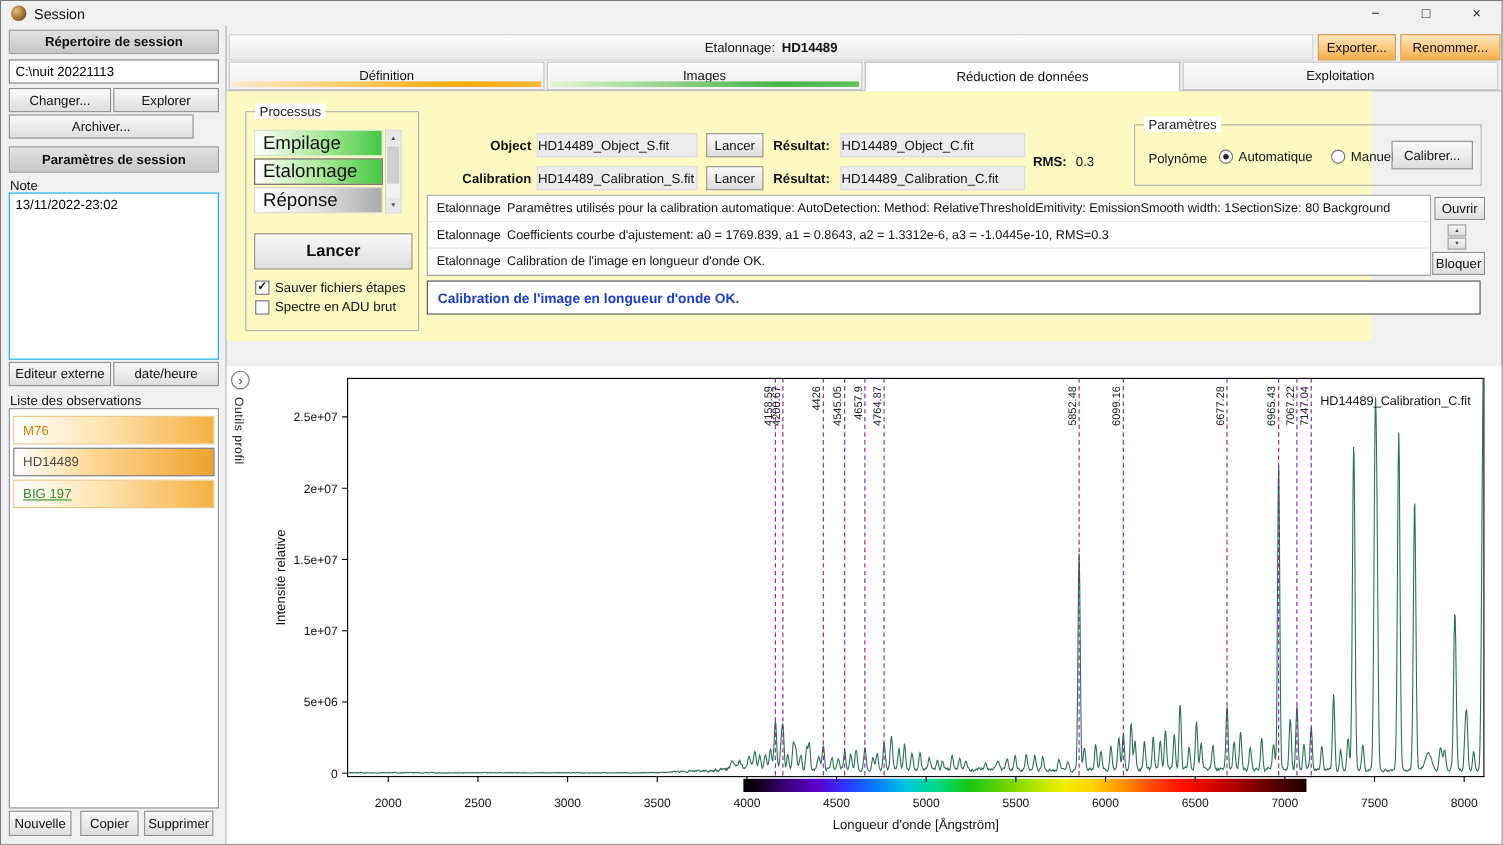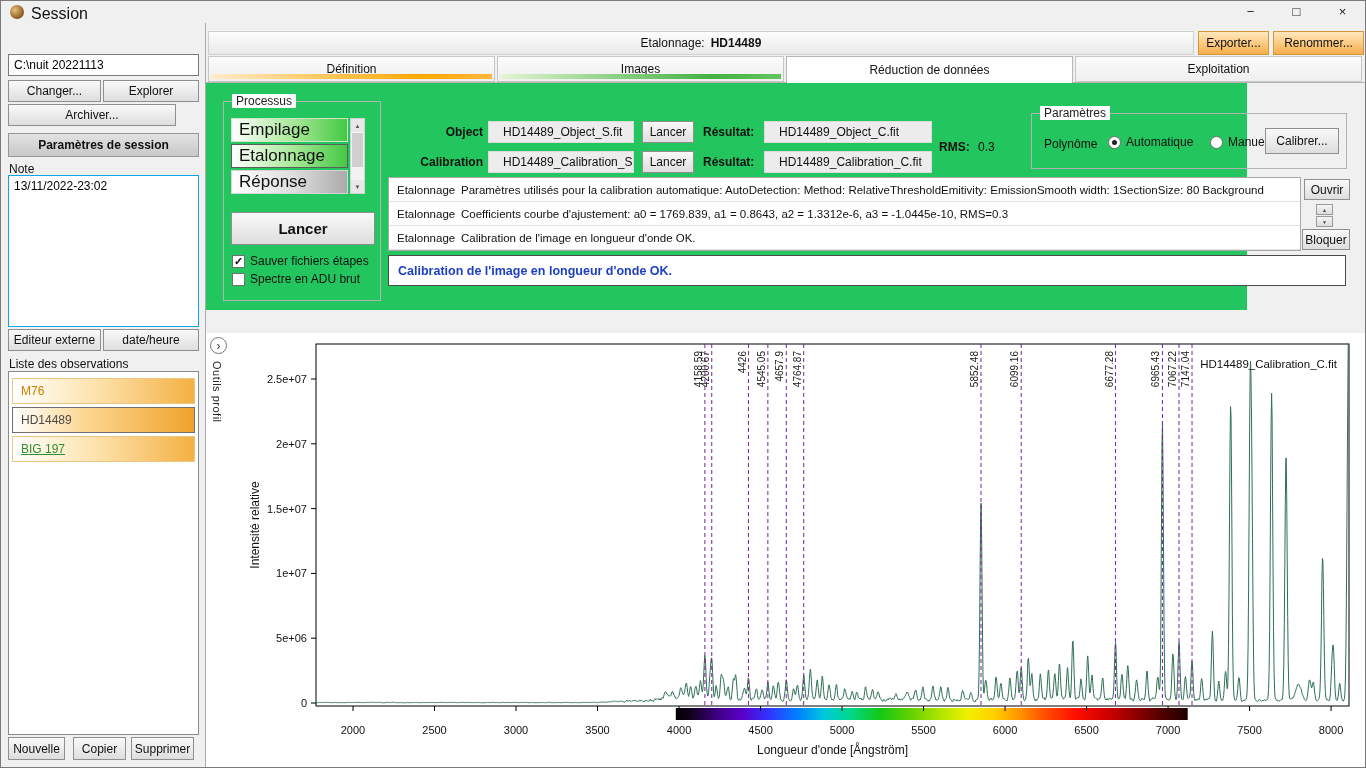--- a/index.html
+++ b/index.html
@@ -3,21 +3,21 @@
 <meta charset="utf-8">
 <style>
 *{margin:0;padding:0;box-sizing:border-box}
 html,body{background:#9a9a9a}
 body{font-family:"Liberation Sans",sans-serif;font-size:12px;color:#111}
 .window{position:relative;width:1366px;height:768px;background:#f0f0f0;overflow:hidden;border:1px solid #7a7a7a}
 .abs{position:absolute}
 
 .titlebar{position:absolute;left:0;top:0;width:100%;height:22px;background:#f0f0f0}
 .app-icon{position:absolute;left:9px;top:4px;width:14px;height:14px;border-radius:50%;background:radial-gradient(circle at 35% 35%,#e8c07a,#8a5a20 70%,#4a3208)}
-.win-title{position:absolute;left:30px;top:4px;font-size:16px}
+.win-title{position:absolute;left:30px;top:4px;font-size:13px}
 .win-btn{position:absolute;top:0;width:45px;height:22px;text-align:center;line-height:22px;font-size:13px;color:#222;cursor:default}
 
 .btn{background:linear-gradient(#f9f9f9,#dedede);border:1px solid #8f8f8f;font-family:inherit;font-size:12px;color:#111;display:flex;align-items:center;justify-content:center;cursor:default}
 .btn-orange{background:linear-gradient(#ffe8bd,#f6ae4a);border:1px solid #d2973a}
 .sec-header{background:linear-gradient(#e2e2e2,#c8c8c8);border:1px solid #979797;font-weight:bold;display:flex;align-items:center;justify-content:center}
 .text-input{border:1px solid #7a7a7a;background:#fff;font:12px "Liberation Sans",sans-serif;padding:2px 5px}
 .label{position:absolute;font-size:12px;color:#111}
 .bold{font-weight:bold}
 
 .sidebar{position:absolute;left:0;top:22px;width:205px;height:746px;background:#f0f0f0;border-right:1px solid #ababab}
@@ -27,36 +27,36 @@
 .obs-item.selected{background:linear-gradient(90deg,#ffffff 0%,#fcd791 40%,#f0a22e 100%);border:1px solid #6f6f6f}
 
 .obs-bar{position:absolute;background:linear-gradient(#fdfdfd,#e9e9e9);border:1px solid #cfcfcf;display:flex;align-items:center;justify-content:center;gap:6px}
 .tabline{position:absolute;left:205px;top:81px;width:1161px;height:1px;background:#b5b5b5}
 .tab{position:absolute;top:55px;height:26px;background:linear-gradient(#fbfbfb,#efefef);border:1px solid #c6c6c6;display:flex;align-items:center;justify-content:center;font-size:12px;cursor:default}
 .tab.active{height:27px;background:#fff;border:1px solid #b5b5b5;border-bottom:none;z-index:2}
 .tab-underline{position:absolute;left:2px;right:2px;bottom:2px;height:5px}
 .u-orange{background:linear-gradient(90deg,#ffeccb,#ffa800 75%,#ffb63c)}
 .u-green{background:linear-gradient(90deg,#e4f5d4,#44b143 75%,#63c45f)}
 
-.content{position:absolute;left:205px;top:82px;width:1041px;height:227px;background:#22c55e}
+.content{position:absolute;left:205px;top:82px;width:1041px;height:227px;background:#fef9c3}
 .groupbox{position:absolute;border:1px solid #b3b3b3}
 .gb-title{position:absolute;top:-8px;left:8px;background:#fff;padding:0 4px;font-size:12px;color:#222}
 .proc-item{position:absolute;left:0;width:117px;height:24px;display:flex;align-items:center;padding-left:7px;font-size:17px;border:1px solid #cfe6c8}
 .proc-green{background:linear-gradient(90deg,#ffffff,#a5e794 55%,#43c943)}
 .proc-gray{background:linear-gradient(90deg,#ffffff,#dcdcdc 55%,#ababab);border:1px solid #d6d6d6}
 .proc-item.selected{border:1px solid #5c5c5c}
 .scrollbar{position:absolute;background:#f2f2f2;border:1px solid #d4d4d4}
 .scroll-arrow{position:absolute;left:0;width:100%;height:13px;font-size:6px;display:flex;align-items:center;justify-content:center;color:#555;background:#e8e8e8}
 .scroll-thumb{position:absolute;left:1px;right:1px;background:#cfcfcf}
 .big-lancer{font-size:15px;font-weight:bold}
 .checkrow{position:absolute;display:flex;align-items:center;gap:5px;font-size:12px}
 .checkbox{width:13px;height:13px;background:#fff;border:1px solid #707070;display:flex;align-items:center;justify-content:center;font-size:11px;font-weight:bold;color:#111;line-height:1}
 .radio{width:13px;height:13px;border-radius:50%;background:#fff;border:1px solid #707070;position:relative;display:inline-block}
 .radio.on::after{content:"";position:absolute;left:3px;top:3px;width:5px;height:5px;border-radius:50%;background:#222}
-.field{position:absolute;background:#ececec;border:1px solid #dcdcdc;display:flex;align-items:center;padding:0 14px;font-size:12px;white-space:nowrap;overflow:hidden}
+.field{position:absolute;background:#ececec;border:1px solid #dcdcdc;display:flex;align-items:center;padding:0 0;font-size:12px;white-space:nowrap;overflow:hidden}
 .logbox{position:absolute;background:#fff;border:1px solid #a8a8a8}
 .logrow{display:flex;align-items:center;height:24px;border-bottom:1px solid #e3e3e3;font-size:11.5px;white-space:nowrap;overflow:hidden}
 .logtag{width:72px;flex:none;padding-left:8px}
 .statusbox{position:absolute;background:#fff;border:1px solid #4a4a4a;display:flex;align-items:center;padding-left:9px;font-weight:bold;font-size:12.5px}
 .spin{position:absolute;width:17px;height:11px;background:linear-gradient(#f5f5f5,#dcdcdc);border:1px solid #9a9a9a;font-size:5px;display:flex;align-items:center;justify-content:center;color:#444}
 
 .chart-titlebar{position:absolute;left:205px;top:310px;width:1161px;height:22px;background:linear-gradient(#adadad,#949494);color:#fff;display:flex;align-items:center;justify-content:center;font-size:12px}
 .chart-region{position:absolute;left:205px;top:332px;width:1161px;height:436px;background:#fff}
 .tools-toggle{position:absolute;left:4px;top:4px;width:17px;height:17px;border:1px solid #777;border-radius:50%;background:#fff;display:flex;align-items:center;justify-content:center;font-size:12px;color:#333;line-height:1}
 .tools-label{position:absolute;left:5px;top:28px;writing-mode:vertical-rl;font-size:11px;color:#222;letter-spacing:.5px}
@@ -73,20 +73,21 @@
 
   <div class="titlebar">
     <span class="app-icon"></span>
     <span class="win-title">Session</span>
     <div class="win-btn" style="right:92px"><span>−</span></div>
     <div class="win-btn" style="right:46px"><span>□</span></div>
     <div class="win-btn" style="right:0"><span>×</span></div>
   </div>
 
   <div class="sidebar">
+    <div class="sec-header abs" style="left:7px;top:4px;width:191px;height:22px">Répertoire de session</div>
     <input class="text-input abs" style="left: 7px; top: 31px; width: 191px; height: 22px;" value="C:\nuit 20221113">
     <button class="btn abs" style="left:7px;top:57px;width:93px;height:22px">Changer...</button>
     <button class="btn abs" style="left:102px;top:57px;width:96px;height:22px">Explorer</button>
     <button class="btn abs" style="left:7px;top:81px;width:168px;height:22px">Archiver...</button>
     <button class="btn sec-header abs" style="left:7px;top:110px;width:191px;height:24px">Paramètres de session</button>
     <div class="label" style="left:8px;top:139px">Note</div>
     <textarea class="note-area" style="left: 7px; top: 152px; width: 191px; height: 152px;">13/11/2022-23:02</textarea>
     <button class="btn abs" style="left:7px;top:306px;width:93px;height:22px">Editeur externe</button>
     <button class="btn abs" style="left:102px;top:306px;width:96px;height:22px">date/heure</button>
     <div class="label" style="left:8px;top:334px">Liste des observations</div>

